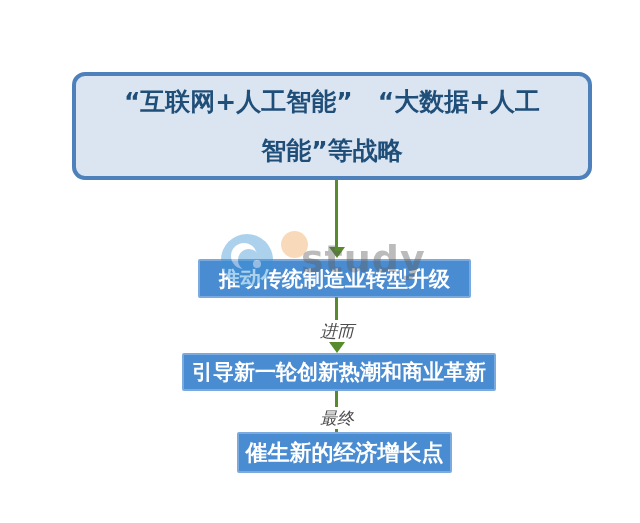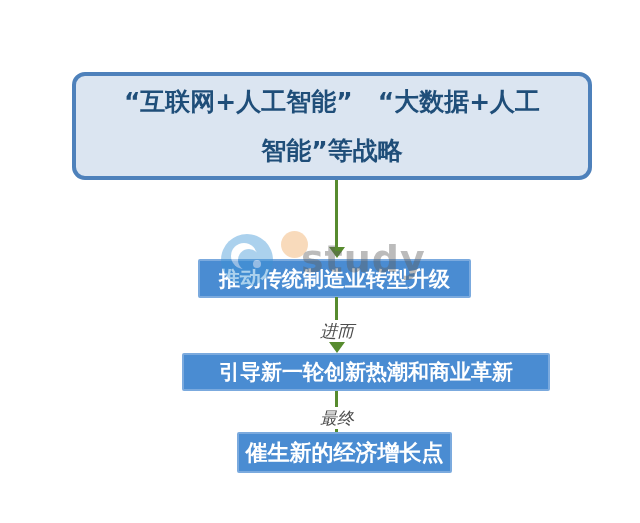--- a/index.html
+++ b/index.html
@@ -13,21 +13,21 @@
     display:flex; flex-direction:column; justify-content:center; align-items:center;
     color:#1f4e79; font-weight:bold; font-size:25px; line-height:37px; text-align:center;gap:12px;
   }
   .step-box {
     position:absolute; box-sizing:border-box;
     background:#4a8cd2; border:2px solid #7baade; border-radius:2px;
     color:#ffffff; font-weight:bold; text-align:center;
     display:flex; align-items:center; justify-content:center; white-space:nowrap;
   }
   .box-1 { left:198px; top:259px; width:273px; height:39px; font-size:21px; }
-  .box-2 { left:182px; top:353px; width:368px; height:38px; font-size:21px; }
+  .box-2 { left:182px; top:353px; width:314px; height:38px; font-size:21px; }
   .box-3 { left:237px; top:432px; width:215px; height:41px; font-size:22px; }
   .vline { position:absolute; left:335px; width:3px; background:#578b2e; }
   .line-1 { top:180px; height:68px; }
   .line-2 { top:297px; height:46px; }
   .line-3 { top:391px; height:46px; }
   .arrow-head {
     position:absolute; left:329px; width:0; height:0;
     border-left:8px solid transparent; border-right:8px solid transparent;
     border-top:11px solid #578b2e;
   }

